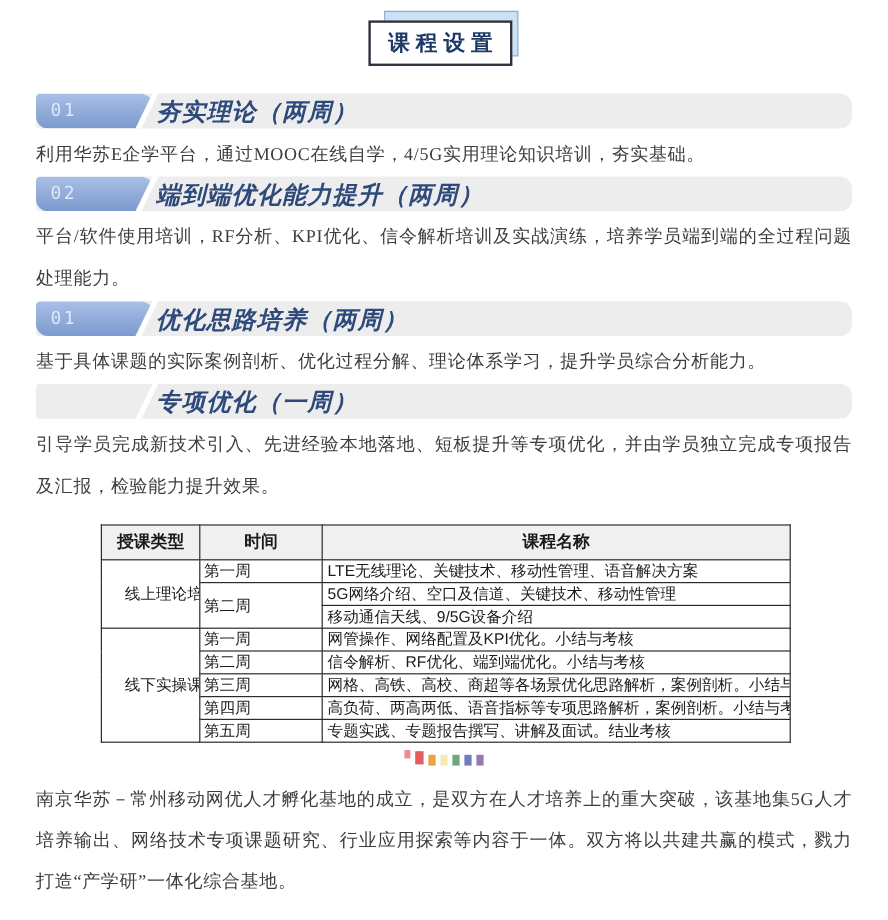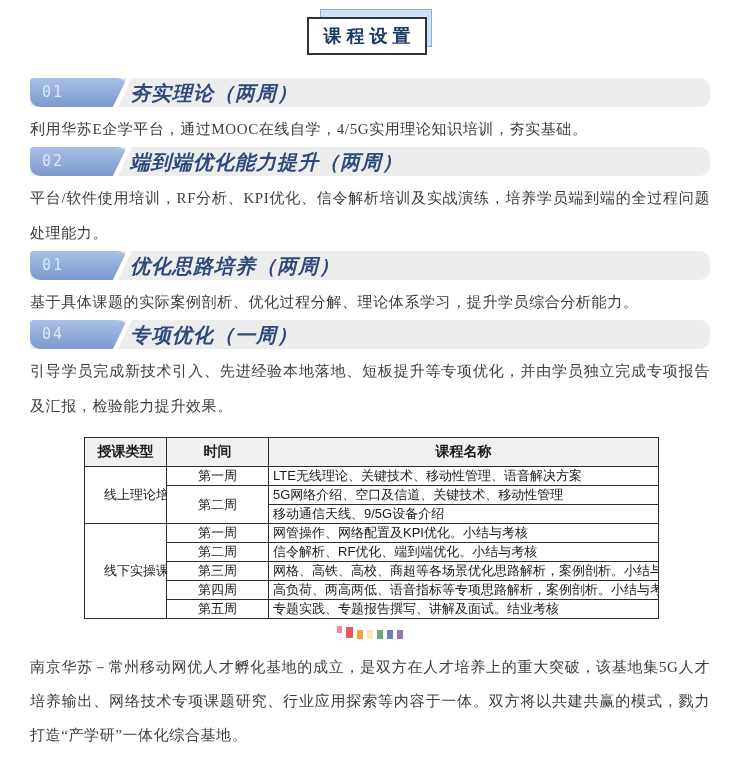--- a/index.html
+++ b/index.html
@@ -75,21 +75,21 @@
     height:29px;border:1px solid var(--table-border);padding:0 2px;
   }
   .course-table td{
     border:1px solid var(--table-border);height:19px;padding:0 3px;
     white-space:nowrap;overflow:hidden;
   }
   .col-type{width:82px;}
   .col-time{width:102px;}
   .col-course{width:390px;}
   td.cell-type{text-align:left;padding-left:19px;}
-  td.cell-time{text-align:center;}
+  td.cell-time{}
   td.cell-course{text-align:left;padding-left:4px;}
   
   .confetti{height:24px;margin-top:5px;text-align:center;}
   .confetti span{display:inline-block;width:6px;height:9px;margin:0 2px;vertical-align:middle;}
   .confetti span:nth-child(1){width:5px;height:7px;transform:translateY(-5px);}
   .confetti span:nth-child(2){width:7px;height:11px;transform:translateY(-2px);}
   
   .footer-text{
     margin:2px 0 0 0;font-size:15px;line-height:34px;
     text-align:justify;letter-spacing:0.6px;color:var(--body-text);
@@ -127,21 +127,20 @@
     <div class="section-bar">
       <div class="badge">01</div>
       <div class="badge-slash"></div>
       <div class="section-heading">优化思路培养（两周）</div>
     </div>
     <p class="section-body">基于具体课题的实际案例剖析、优化过程分解、理论体系学习，提升学员综合分析能力。</p>
   </div>
 
   <div class="sec">
     <div class="section-bar">
-      <div class="badge">04</div>
       <div class="badge-slash"></div>
       <div class="section-heading">专项优化（一周）</div>
     </div>
     <p class="section-body">引导学员完成新技术引入、先进经验本地落地、短板提升等专项优化，并由学员独立完成专项报告及汇报，检验能力提升效果。</p>
   </div>
 
   <table class="course-table">
     <colgroup>
         <col class="col-type">
         <col class="col-time">

